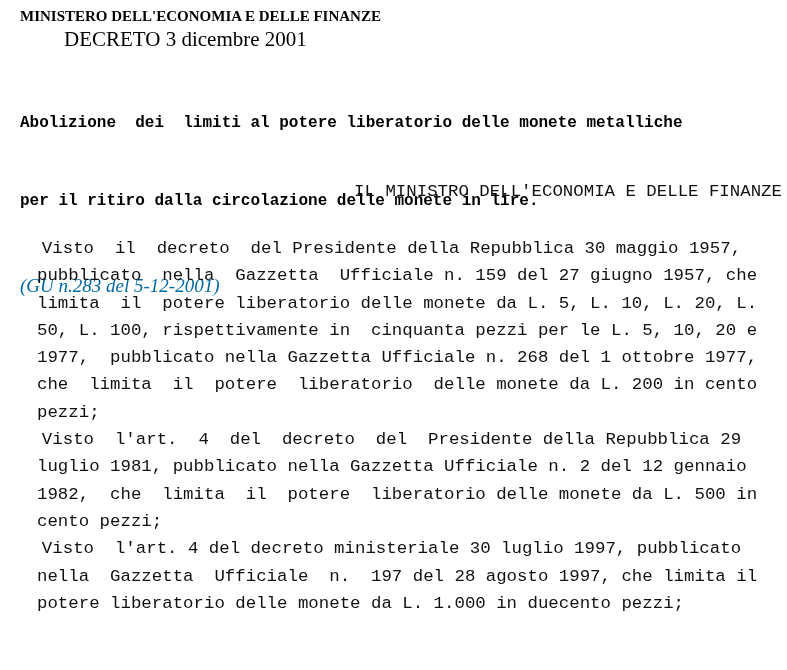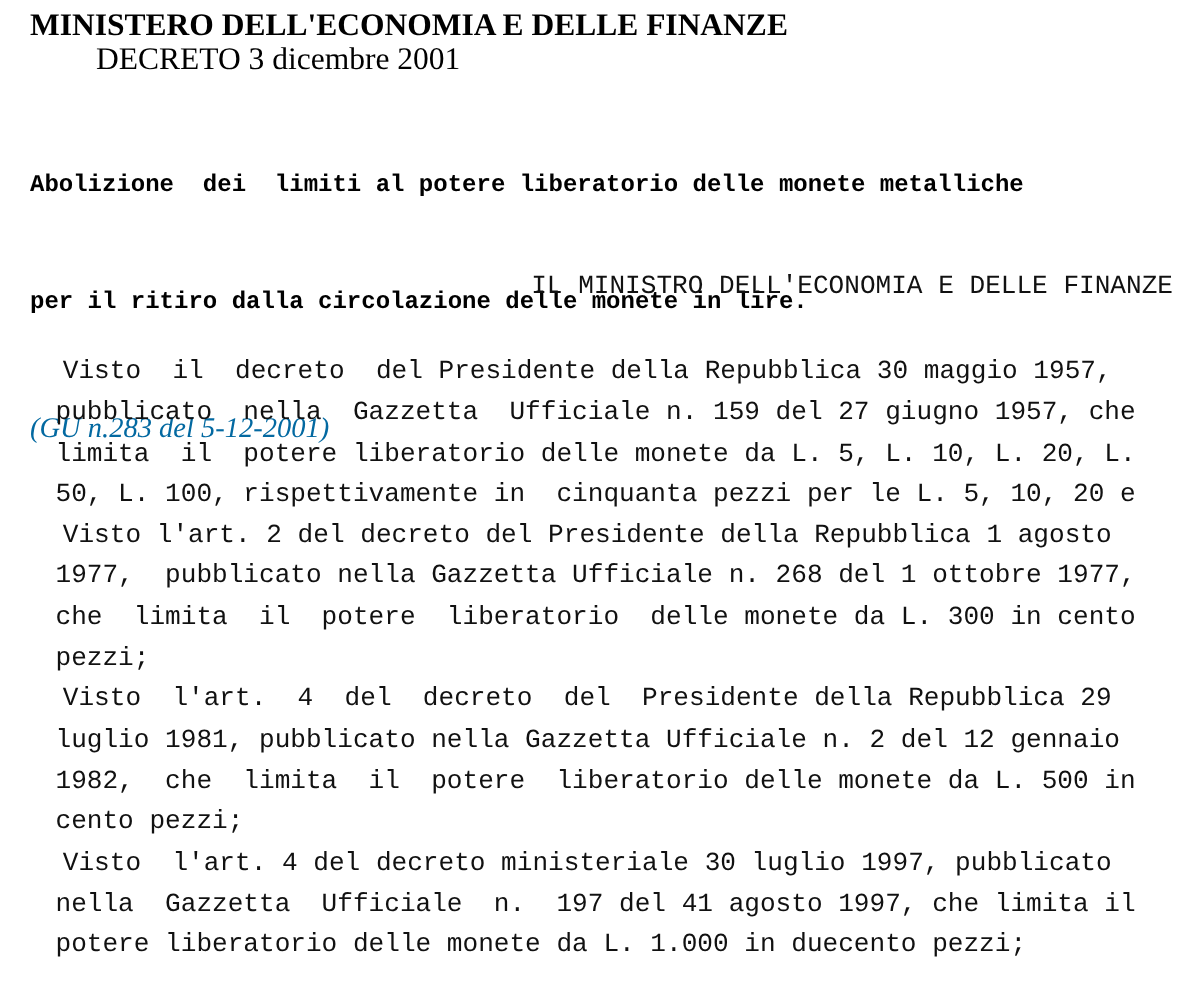--- a/index.html
+++ b/index.html
@@ -16,21 +16,21 @@
     }
     .header {
       position: absolute;
       left: 20px;
       top: 5px;
       width: 760px;
     }
     .ministry {
       font-family: "Liberation Serif", serif;
       font-weight: bold;
-      font-size: 21px;
+      font-size: 15px;
       line-height: 22px;
       white-space: nowrap;
     }
     .decree {
       font-family: "Liberation Serif", serif;
       font-size: 21px;
       line-height: 24px;
       white-space: nowrap;
       margin-left: 44px;
     }
@@ -95,30 +95,29 @@
   <div class="minister-title">IL MINISTRO DELL'ECONOMIA E DELLE FINANZE</div>
 
   <div class="paragraphs">
     <div>
       <div class="line indent">  Visto  il  decreto  del Presidente della Repubblica 30 maggio 1957,</div>
       <div class="line">pubblicato  nella  Gazzetta  Ufficiale n. 159 del 27 giugno 1957, che</div>
       <div class="line">limita  il  potere liberatorio delle monete da L. 5, L. 10, L. 20, L.</div>
       <div class="line">50, L. 100, rispettivamente in  cinquanta pezzi per le L. 5, 10, 20 e</div>
     </div>
     <div>
-      <div class="line indent">  Visto l'art. 2 del decreto del Presidente della Repubblica 1 agosto</div>
       <div class="line">1977,  pubblicato nella Gazzetta Ufficiale n. 268 del 1 ottobre 1977,</div>
-      <div class="line">che  limita  il  potere  liberatorio  delle monete da L. 300 in cento</div>
+      <div class="line">che  limita  il  potere  liberatorio  delle monete da L. 200 in cento</div>
       <div class="line">pezzi;</div>
     </div>
     <div>
       <div class="line indent">  Visto  l'art.  4  del  decreto  del  Presidente della Repubblica 29</div>
       <div class="line">luglio 1981, pubblicato nella Gazzetta Ufficiale n. 2 del 12 gennaio</div>
       <div class="line">1982,  che  limita  il  potere  liberatorio delle monete da L. 500 in</div>
       <div class="line">cento pezzi;</div>
     </div>
     <div>
       <div class="line indent">  Visto  l'art. 4 del decreto ministeriale 30 luglio 1997, pubblicato</div>
-      <div class="line">nella  Gazzetta  Ufficiale  n.  197 del 41 agosto 1997, che limita il</div>
+      <div class="line">nella  Gazzetta  Ufficiale  n.  197 del 28 agosto 1997, che limita il</div>
       <div class="line">potere liberatorio delle monete da L. 1.000 in duecento pezzi;</div>
     </div>
   </div>
 </div>
 
 </body></html>

